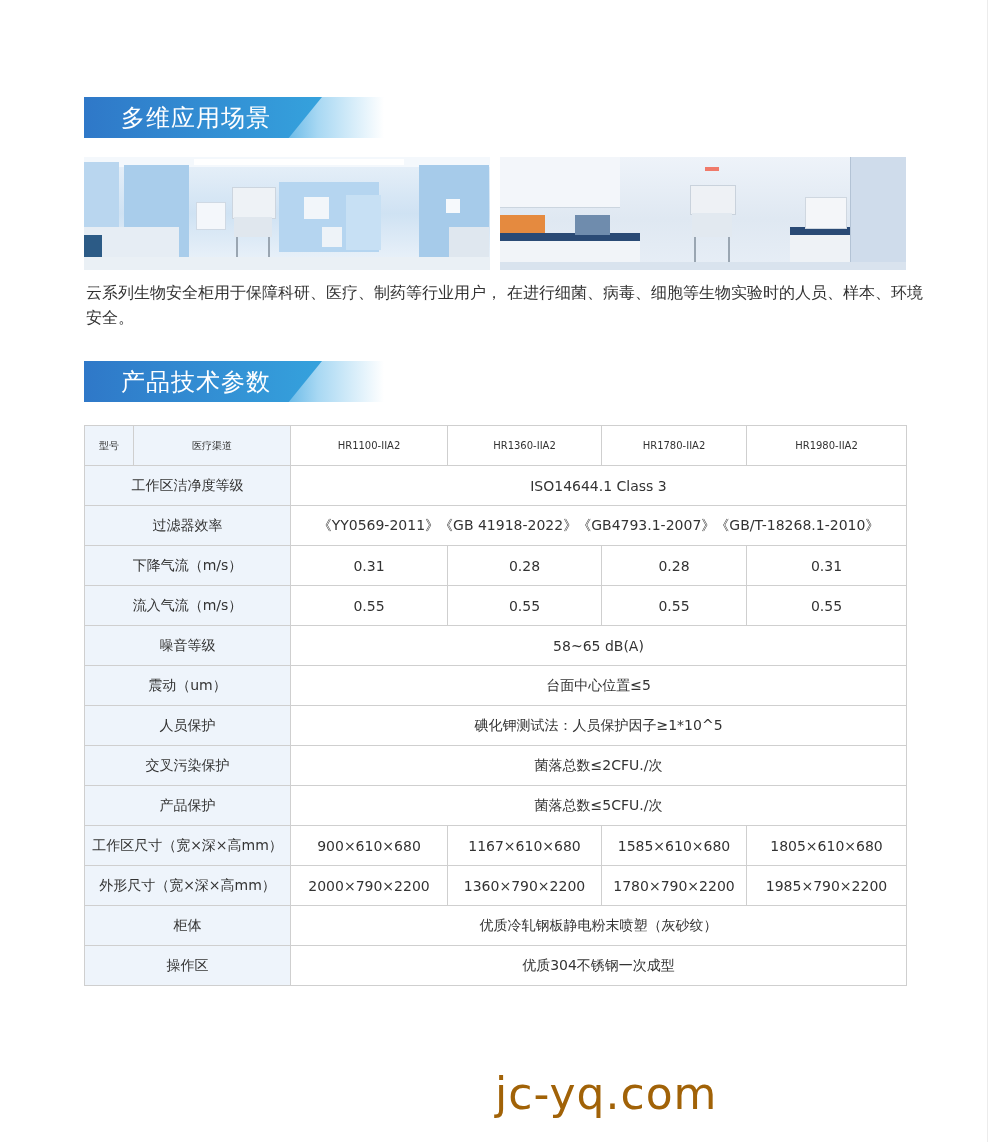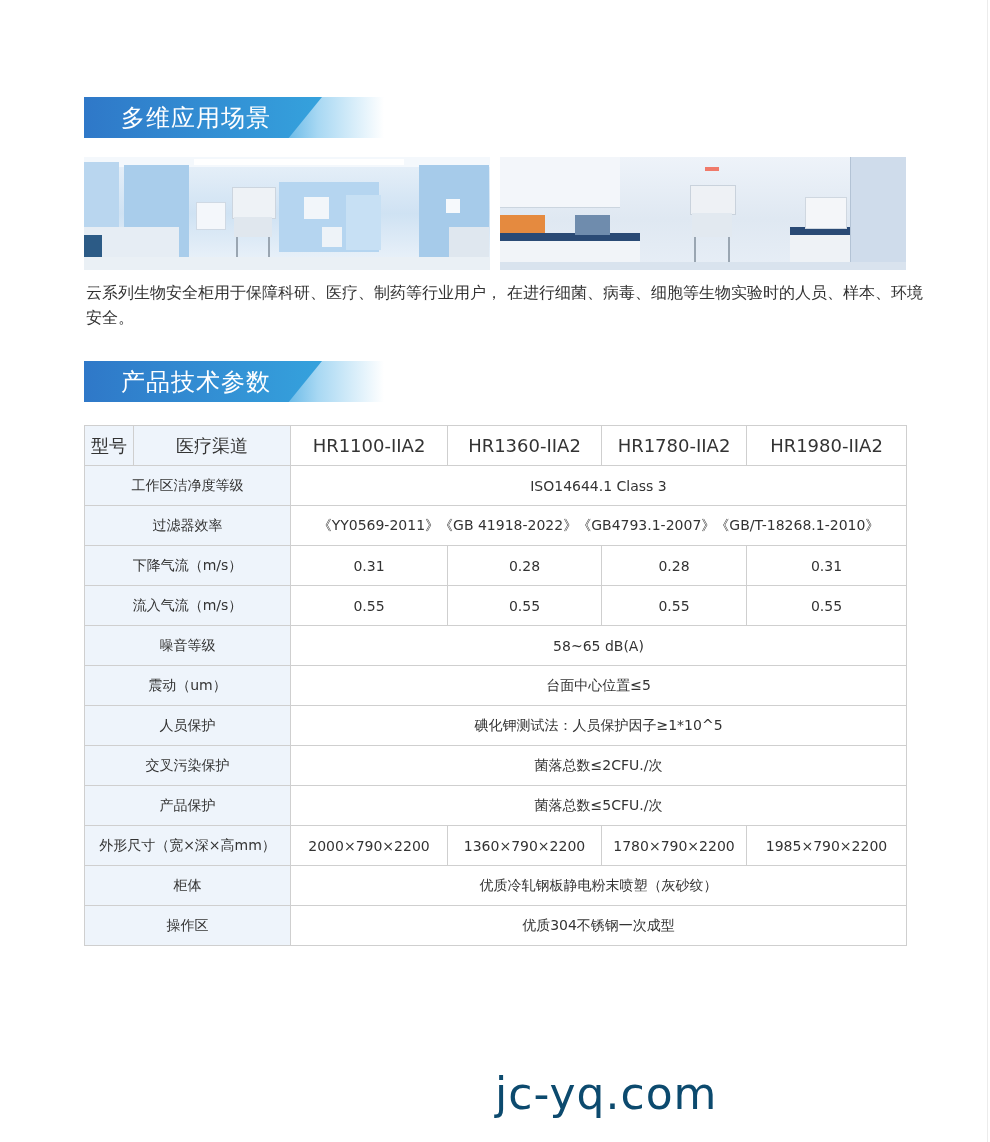--- a/index.html
+++ b/index.html
@@ -34,25 +34,25 @@
 
   table.spec {
     position: absolute; left: 84px; top: 425px; border-collapse: collapse; table-layout: fixed;
     width: 822px; font-size: 14px; color: #333;
   }
   table.spec td {
     border: 1px solid #cfcfcf; height: 39px; text-align: center; vertical-align: middle; padding: 0;
   }
   table.spec td.lbl { background: #eef4fb; }
   table.spec td.val { background: #fff; }
-  table.spec tr:first-child td { font-size: 18px; }
+  table.spec tr:first-child td { font-size: 10px; }
   table.spec td.model-lbl { font-size: 15px; }
 
   .footer-url {
-    position: absolute; left: 495px; top: 1068px; font-size: 44px; color: #0c4a6e;
+    position: absolute; left: 495px; top: 1068px; font-size: 44px; color: #a16207;
     font-family: "DejaVu Sans", "Liberation Sans", sans-serif; letter-spacing: 1px;
   }
 </style>
 </head>
 <body>
 
 <div class="right-rule"></div>
 
 <div class="section-banner" id="banner1">
   <div class="dark"></div>
@@ -160,20 +160,27 @@
   </tr>
   <tr>
     <td class="lbl" colspan="2">交叉污染保护</td>
     <td class="val" colspan="4">菌落总数≤2CFU./次</td>
   </tr>
   <tr>
     <td class="lbl" colspan="2">产品保护</td>
     <td class="val" colspan="4">菌落总数≤5CFU./次</td>
   </tr>
   <tr>
+    <td class="lbl" colspan="2">工作区尺寸（宽×深×高mm）</td>
+    <td class="val">900×610×680</td>
+    <td class="val">1167×610×680</td>
+    <td class="val">1585×610×680</td>
+    <td class="val">1805×610×680</td>
+  </tr>
+  <tr>
     <td class="lbl" colspan="2">外形尺寸（宽×深×高mm）</td>
     <td class="val">2000×790×2200</td>
     <td class="val">1360×790×2200</td>
     <td class="val">1780×790×2200</td>
     <td class="val">1985×790×2200</td>
   </tr>
   <tr>
     <td class="lbl" colspan="2">柜体</td>
     <td class="val" colspan="4">优质冷轧钢板静电粉末喷塑（灰砂纹）</td>
   </tr>

